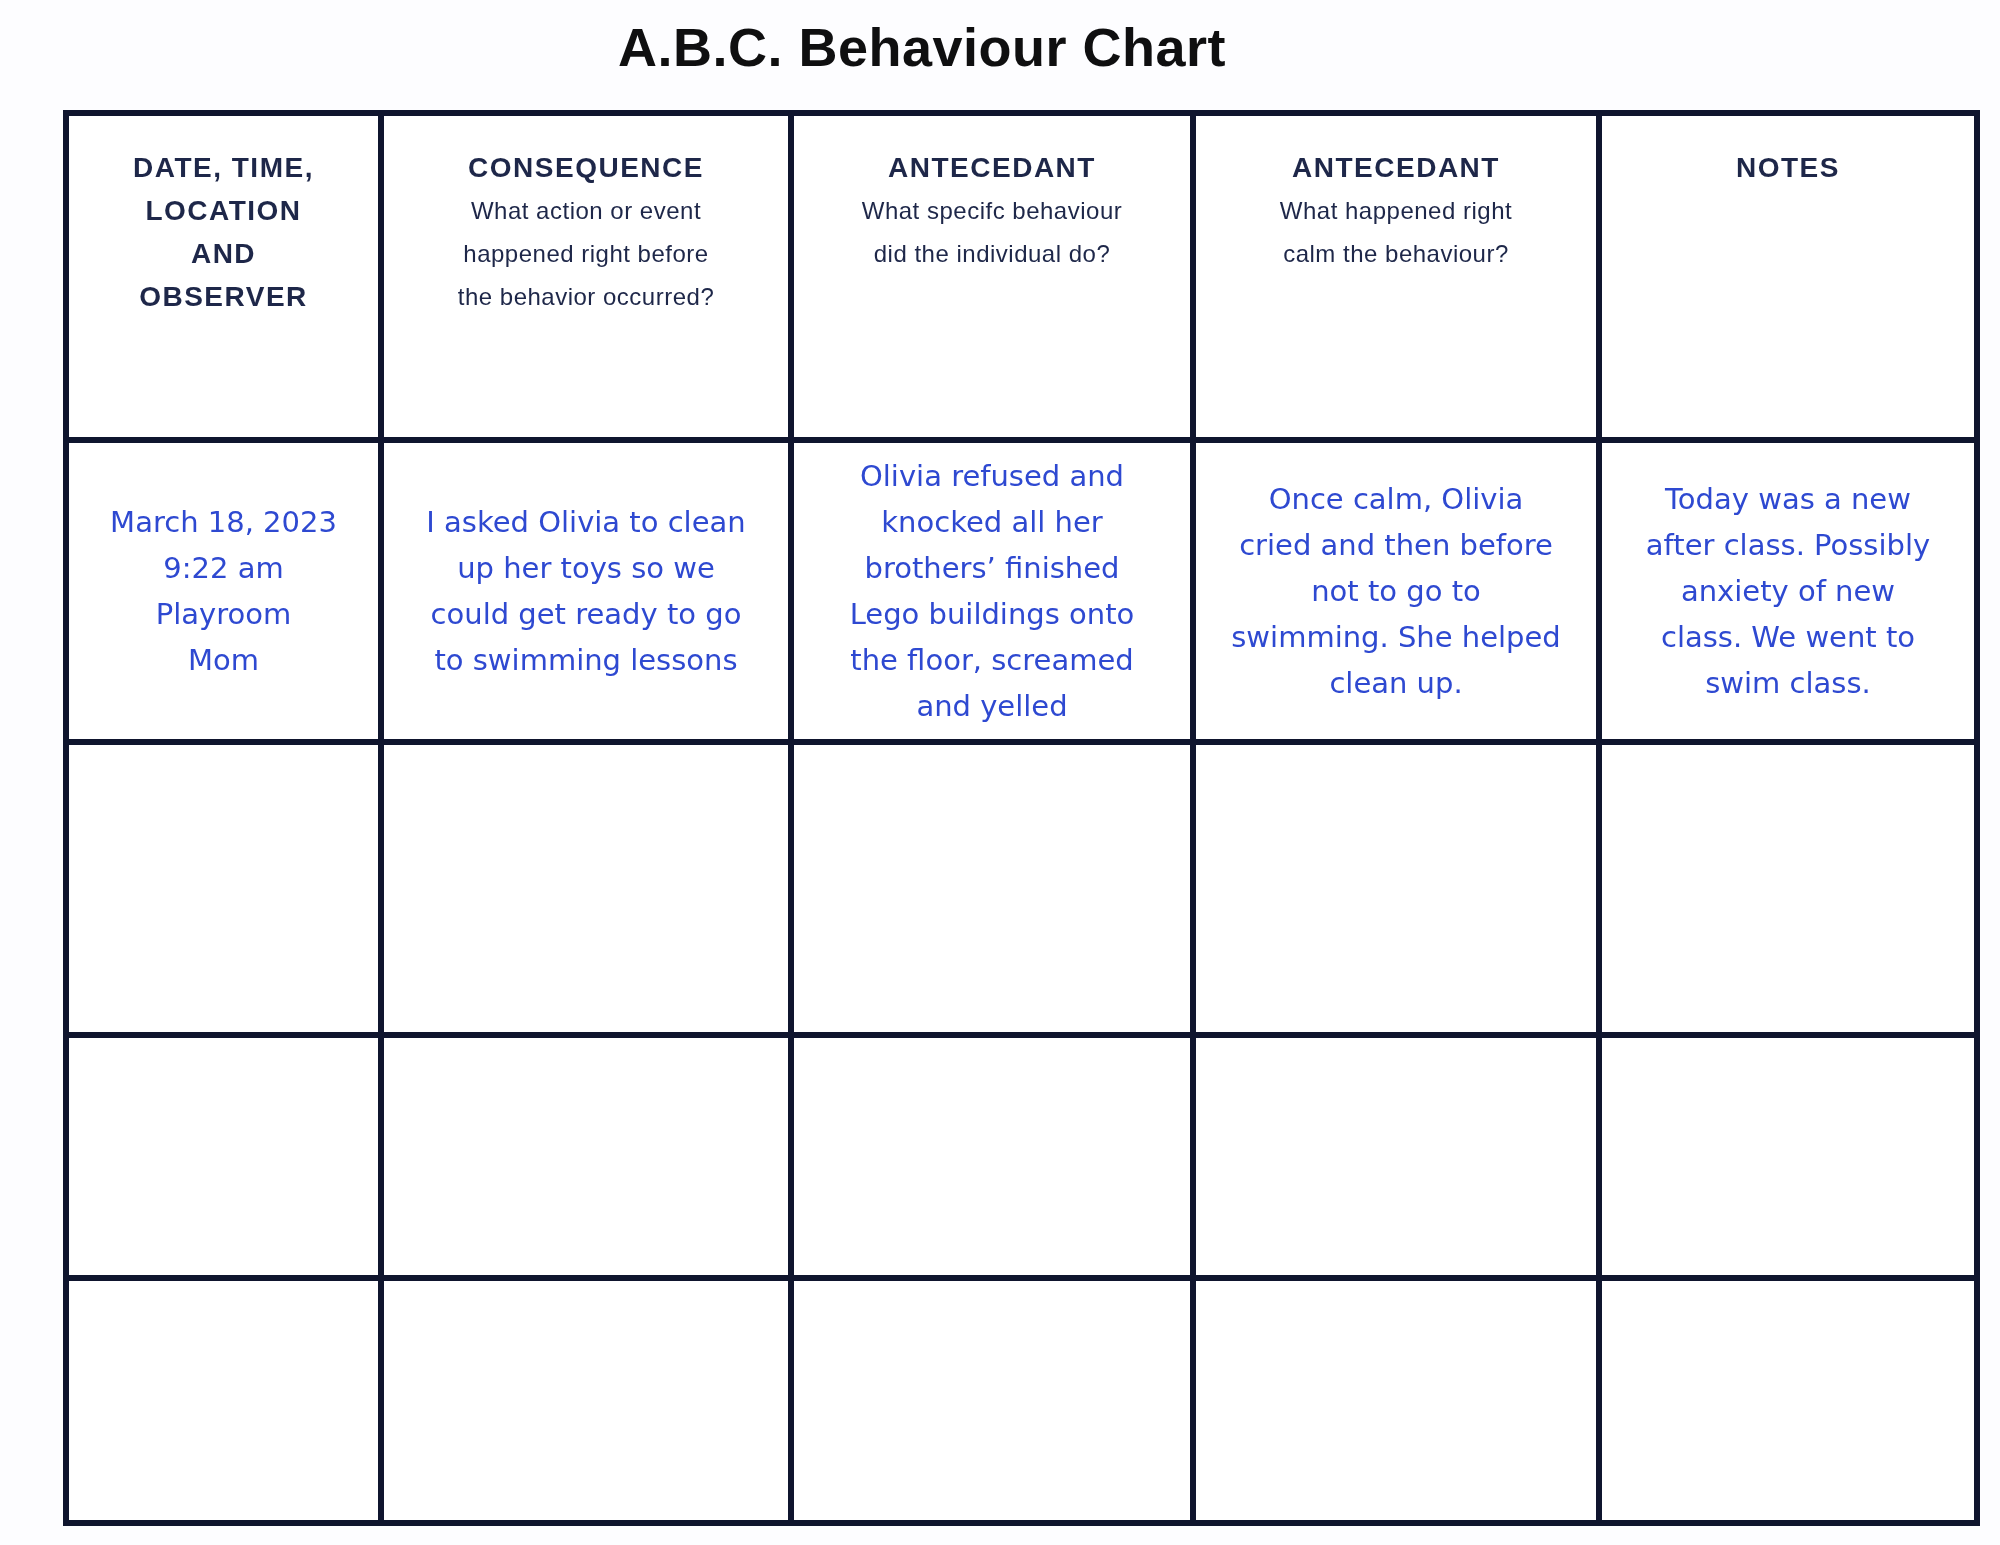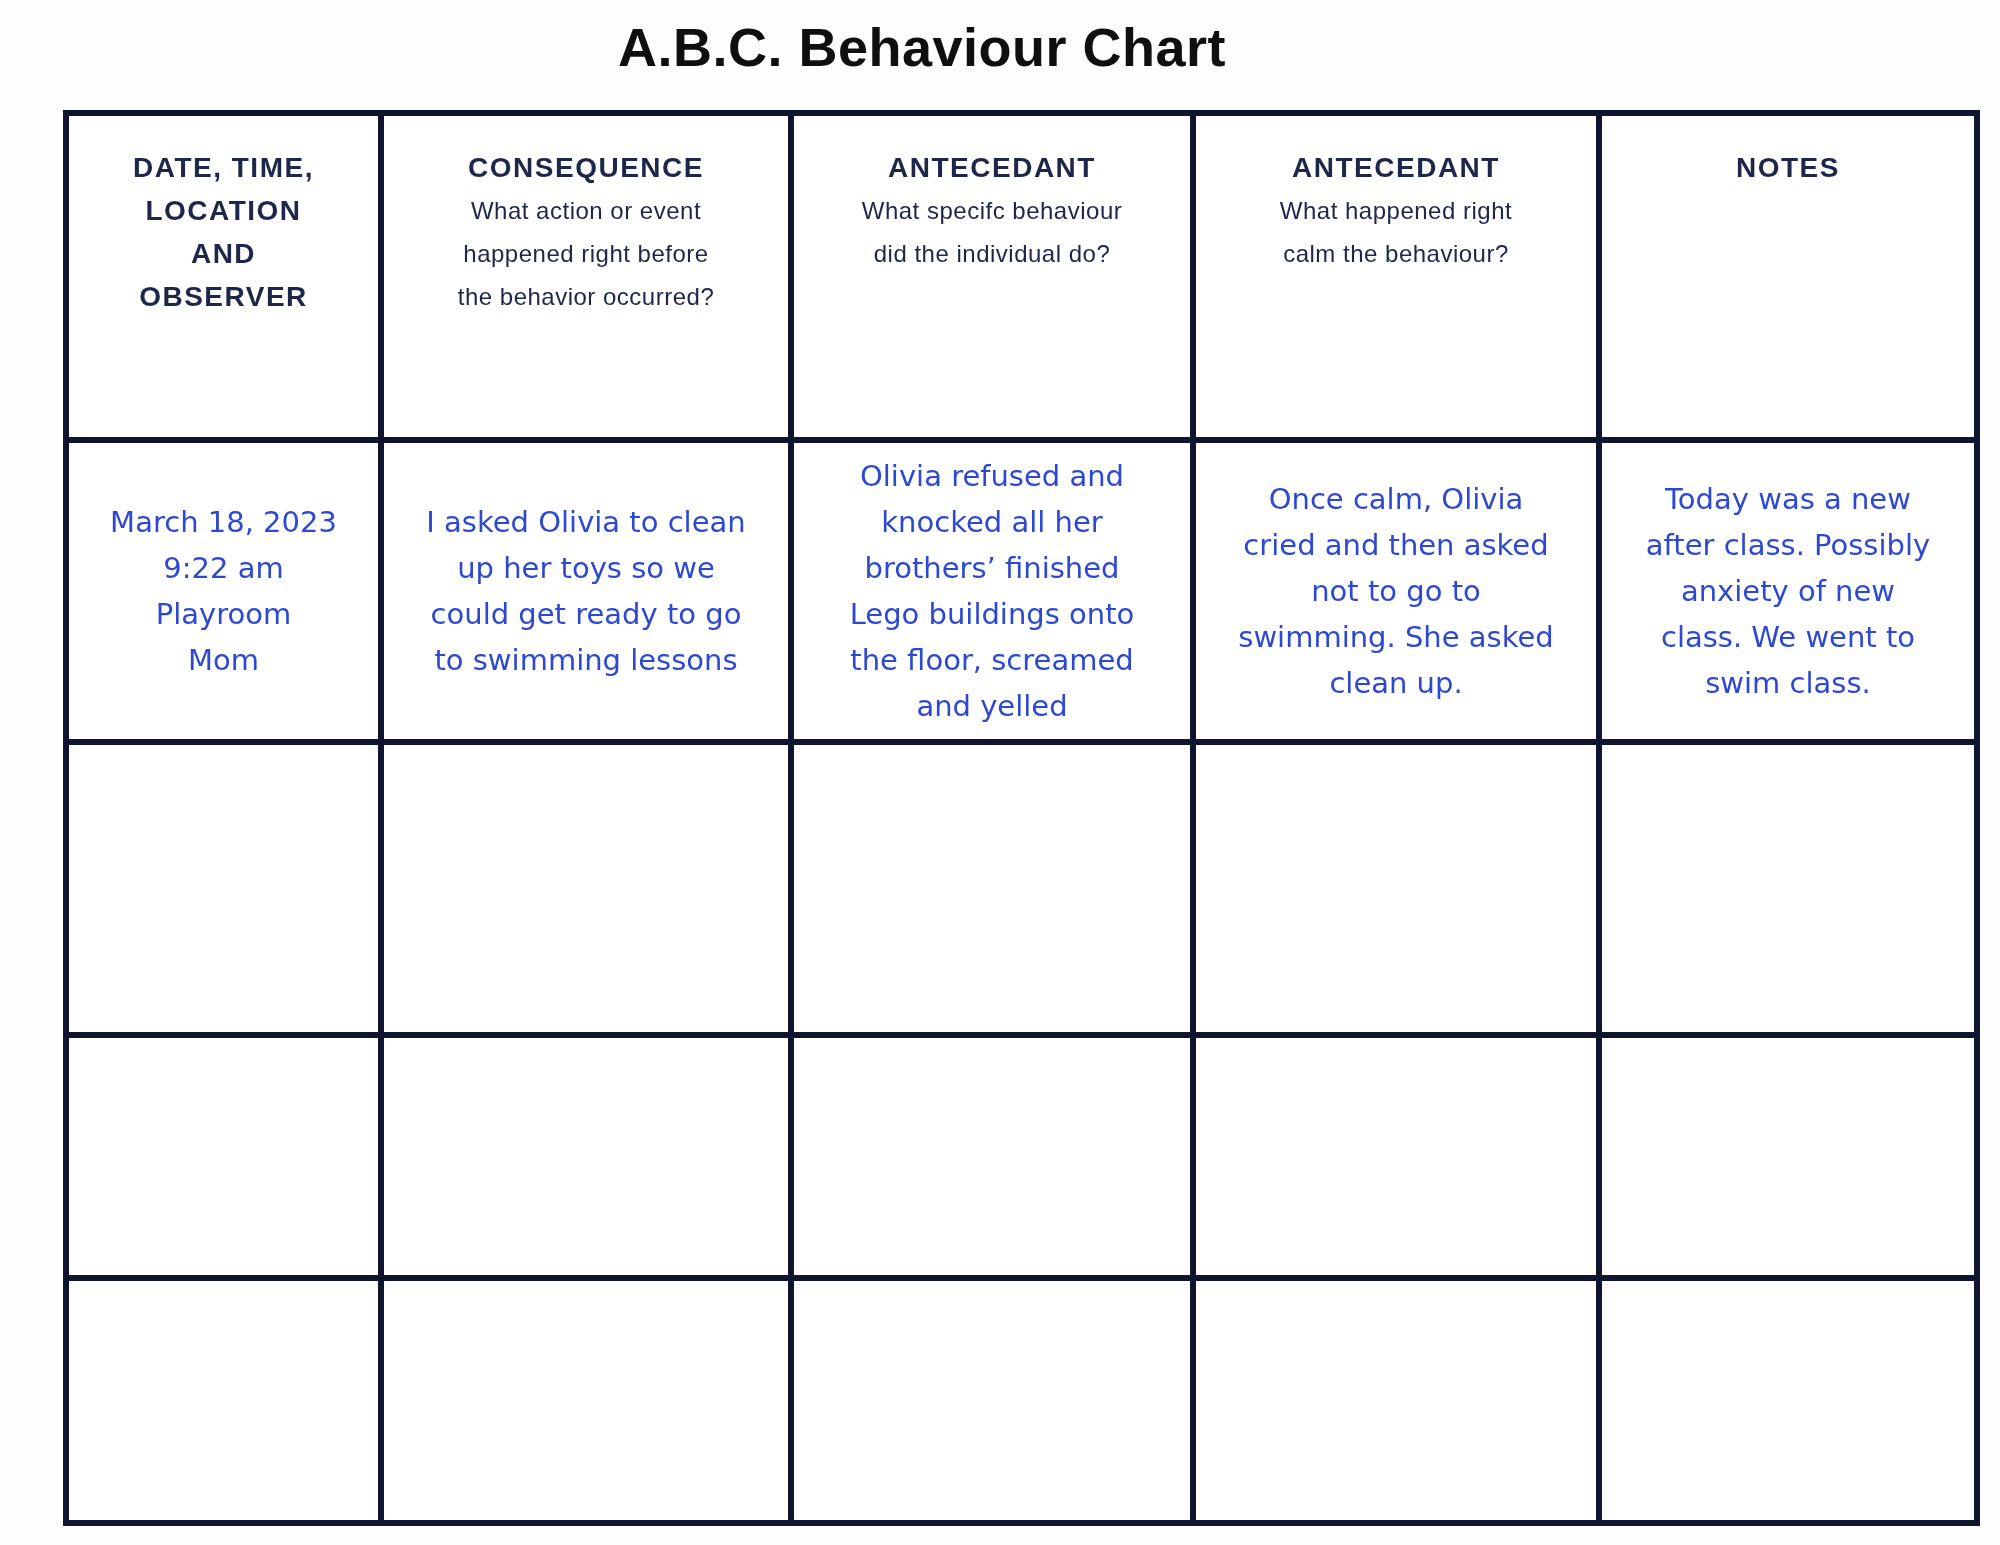--- a/index.html
+++ b/index.html
@@ -109,21 +109,21 @@
       </th>
     </tr>
 
     <tr style="height:285px">
       <td class="entry">March 18, 2023
 9:22 am
 Playroom
 Mom</td>
       <td class="entry">I asked Olivia to clean up her toys so we could get ready to go to swimming lessons</td>
       <td class="entry">Olivia refused and knocked all her brothers’ finished Lego buildings onto the floor, screamed and yelled</td>
-      <td class="entry">Once calm, Olivia cried and then asked not to go to swimming. She asked clean up.</td>
+      <td class="entry">Once calm, Olivia cried and then before not to go to swimming. She helped clean up.</td>
       <td class="entry">Today was a new after class. Possibly anxiety of new class. We went to swim class.</td>
     </tr>
 
     <tr style="height:293px">
       <td class="entry blank"></td>
       <td class="entry blank"></td>
       <td class="entry blank"></td>
       <td class="entry blank"></td>
       <td class="entry blank"></td>
     </tr>

